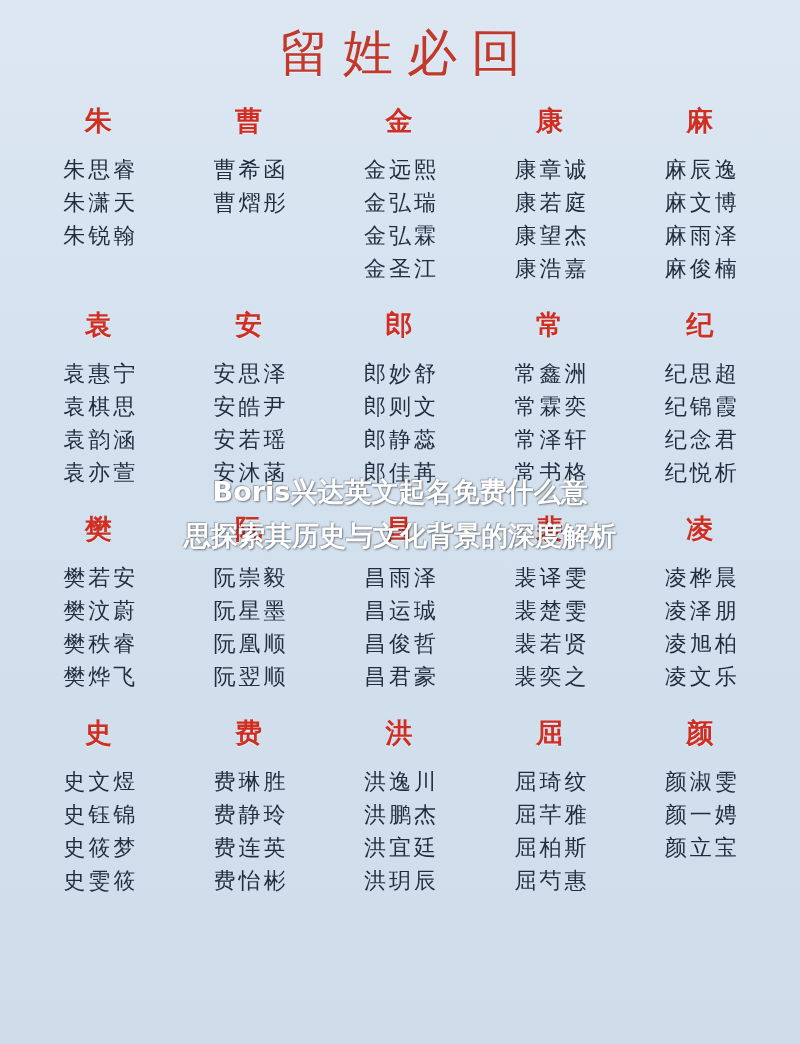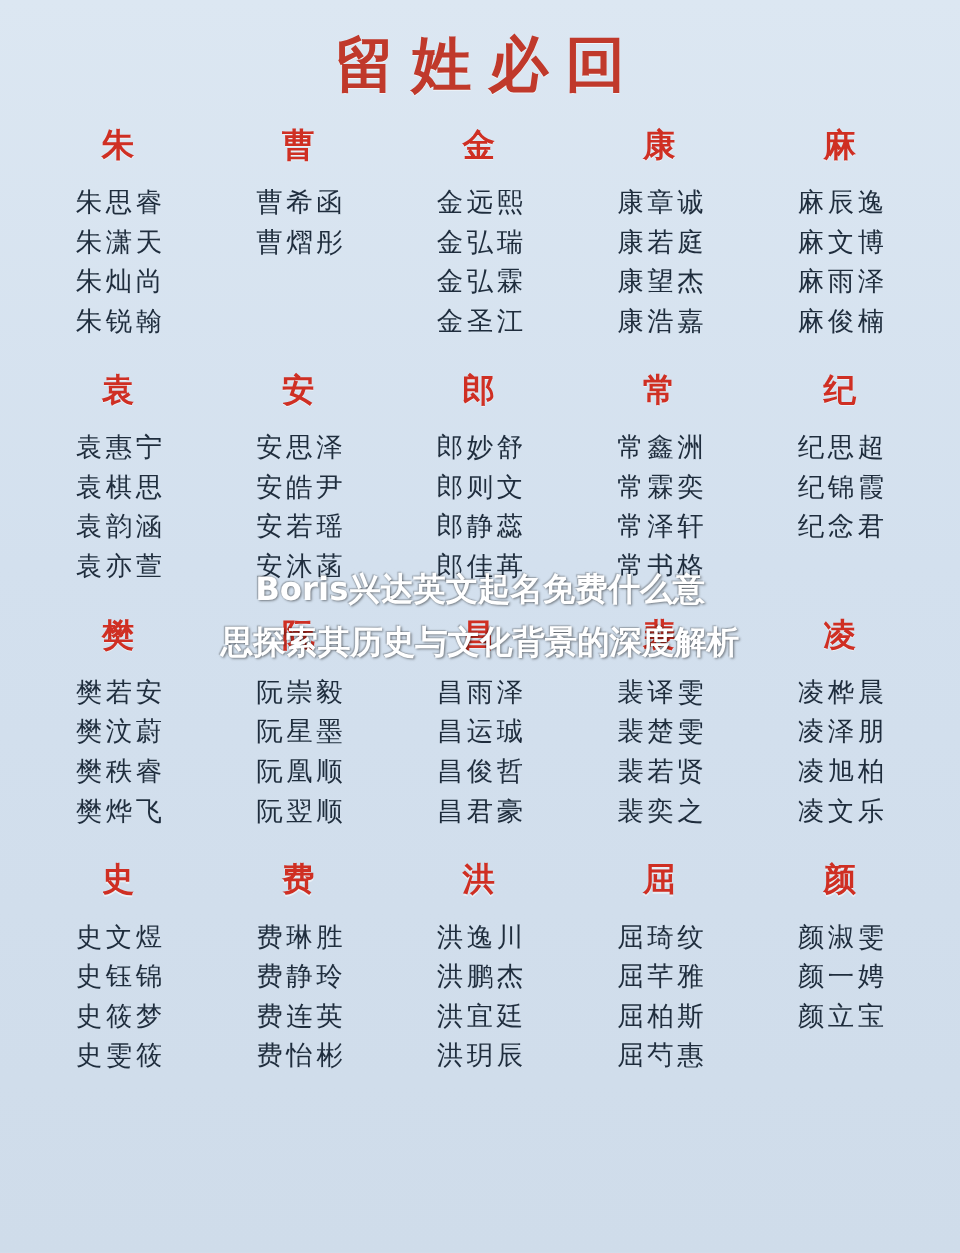--- a/index.html
+++ b/index.html
@@ -19,21 +19,21 @@
     width: 800px;
     height: 1044px;
     background: linear-gradient(180deg, #dce7f2 0%, #d3e0ee 45%, #cfdcea 100%);
     box-sizing: border-box;
     padding: 18px 26px 10px 26px;
   }
   .poster-title {
     text-align: center;
     color: #c0392b;
     font-size: 50px;
-    font-weight: bold;
+    font-weight: normal;
     letter-spacing: 14px;
     text-indent: 14px;
     font-family: "DejaVu Serif", "Liberation Serif", serif;
     margin: 8px 0 22px 0;
     line-height: 1.1;
     text-shadow: 0 1px 0 rgba(255,255,255,0.55);
   }
   .grid-block {
     display: grid;
     grid-template-columns: repeat(5, 1fr);
@@ -87,21 +87,20 @@
 
 <div class="page">
 
   <div class="poster-title">留姓必回</div>
 
   <div class="grid-block">
     <div class="surname-col">
       <div class="surname-head">朱</div>
       <div class="name-item">朱思睿</div>
       <div class="name-item">朱潇天</div>
-      <div class="name-item">朱灿尚</div>
       <div class="name-item">朱锐翰</div>
     </div>
     <div class="surname-col">
       <div class="surname-head">曹</div>
       <div class="name-item">曹希函</div>
       <div class="name-item">曹熠彤</div>
     </div>
     <div class="surname-col">
       <div class="surname-head">金</div>
       <div class="name-item">金远熙</div>
@@ -152,20 +151,21 @@
       <div class="name-item">常鑫洲</div>
       <div class="name-item">常霖奕</div>
       <div class="name-item">常泽轩</div>
       <div class="name-item">常书格</div>
     </div>
     <div class="surname-col">
       <div class="surname-head">纪</div>
       <div class="name-item">纪思超</div>
       <div class="name-item">纪锦霞</div>
       <div class="name-item">纪念君</div>
+      <div class="name-item">纪悦析</div>
     </div>
   </div>
 
   <div class="grid-block">
     <div class="surname-col">
       <div class="surname-head">樊</div>
       <div class="name-item">樊若安</div>
       <div class="name-item">樊汶蔚</div>
       <div class="name-item">樊秩睿</div>
       <div class="name-item">樊烨飞</div>

